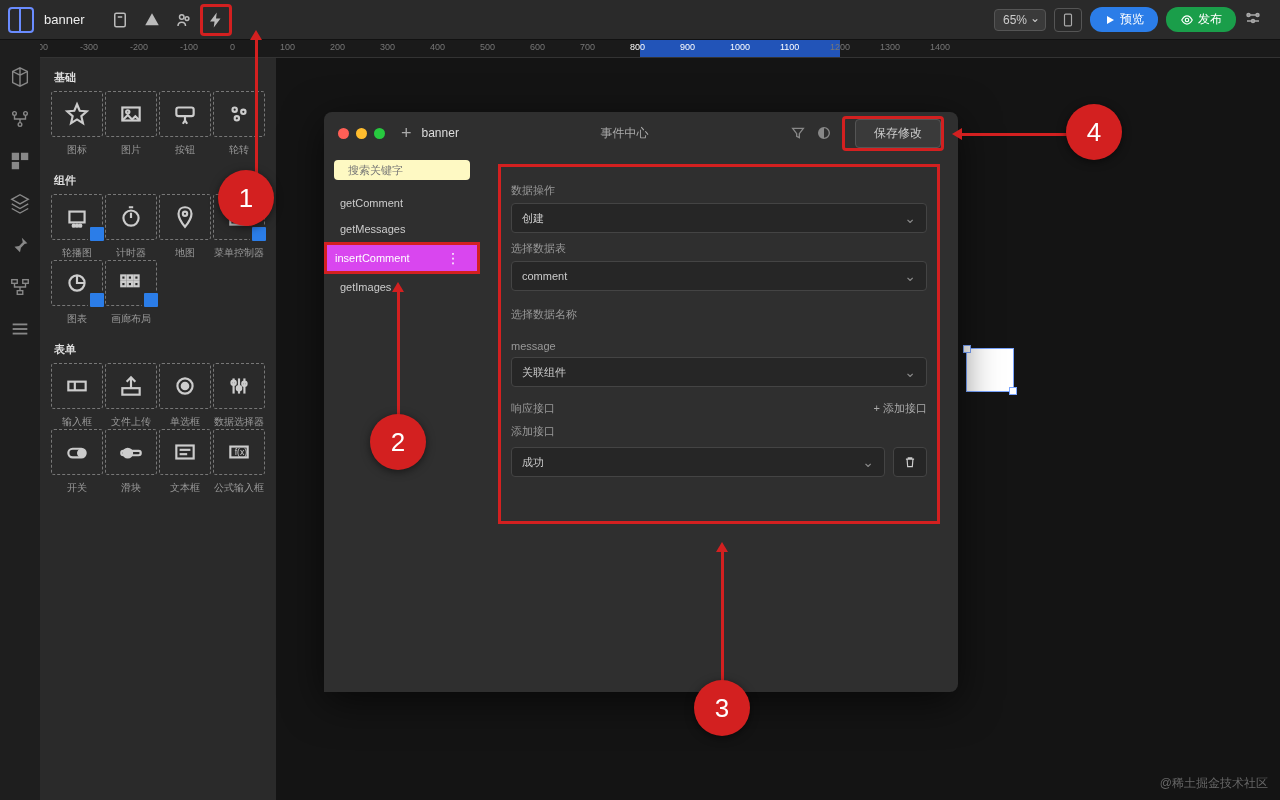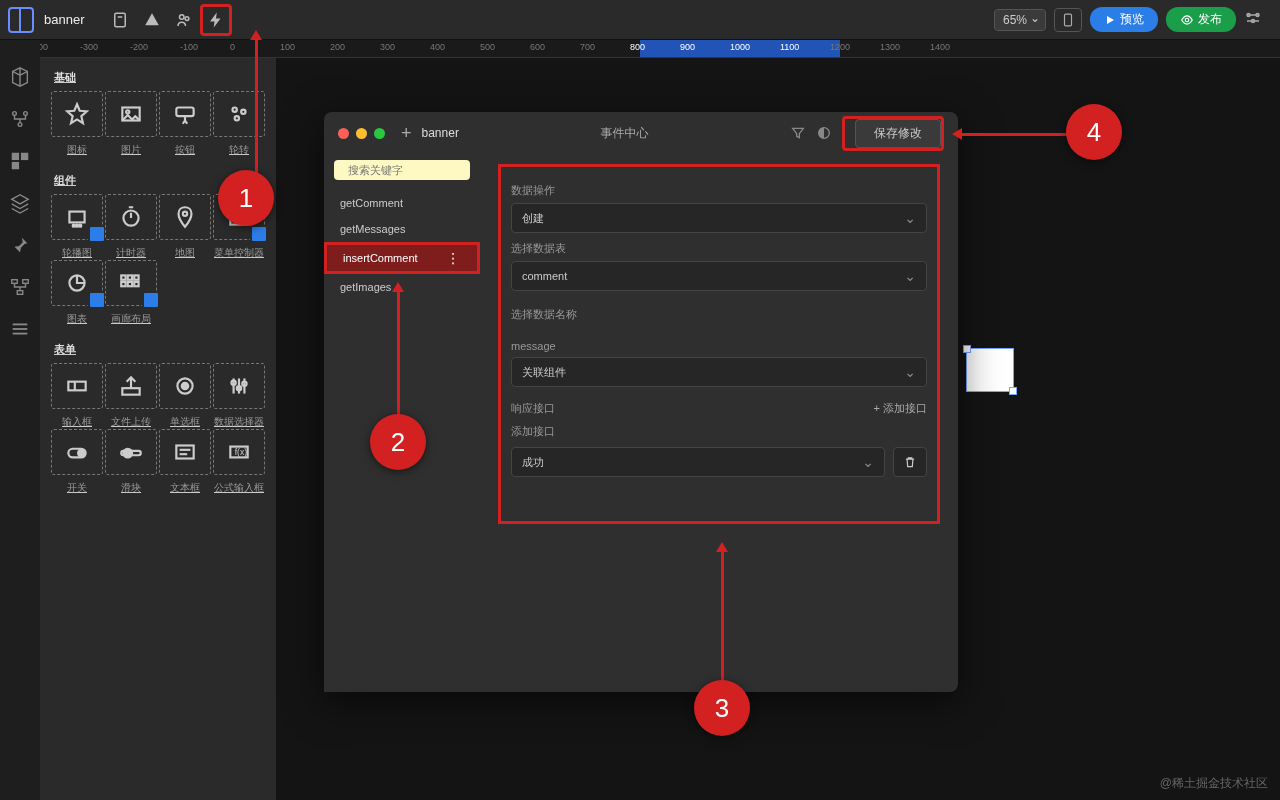--- a/index.html
+++ b/index.html
@@ -26,21 +26,21 @@
 .ruler { position: absolute; top: 40px; left: 40px; right: 0; height: 18px; background: #1a1a1a; display: flex; font-size: 9px; color: #777; overflow: hidden; border-bottom:1px solid #333;}
 .ruler-tick { width: 50px; position: relative; height: 18px;}
 .ruler-tick span { position: absolute; left: -10px; top: 2px; }
 .ruler-tick.highlight { background: #2254b8; color: #fff;}
 
 
 .left-rail { position: absolute; top: 40px; left: 0; width: 40px; bottom: 0; background: #1e1e1e; display: flex; flex-direction: column; align-items: center; padding-top: 26px; gap: 20px; }
 .rail-icon { width: 22px; height: 22px; color: #888; cursor: pointer; }
 
 
-.comp-panel { position: absolute; top: 58px; left: 40px; width: 236px; bottom: 0; background: #2a2a2a; overflow-y: auto; padding: 4px 0 20px; text-decoration: underline; }
+.comp-panel { position: absolute; top: 58px; left: 40px; width: 236px; bottom: 0; background: #2a2a2a; overflow-y: auto; padding: 4px 0 20px; }
 .section-title { font-size: 11px; color: #ddd; padding: 8px 14px 6px; font-weight:600; }
 .comp-grid { display: grid; grid-template-columns: 1fr 1fr 1fr 1fr; padding: 0 10px 8px; }
 .comp-item { display: flex; flex-direction: column; align-items: center; cursor: pointer; }
 .comp-icon { width: 52px; height: 46px; border: 1px dashed #777; border-radius: 3px; display: flex; align-items: center; justify-content: center; position: relative; }
 .comp-icon.badged::after { content:''; position:absolute; right:-4px; bottom:-4px; width:14px; height:14px; background:#2b7de8; border-radius:3px; border:2px solid #2a2a2a;}
 .comp-icon svg { width: 26px; height: 26px; stroke: #ccc; fill: none; stroke-width: 2; }
 .comp-label { font-size: 10px; color: #999; margin-top: 6px; }
 
 
 .canvas { position: absolute; top: 58px; left: 276px; right: 0; bottom: 0; background: #141414; }
@@ -61,21 +61,21 @@
 .modal-right-icons svg { width:16px; height:16px;}
 .btn-save { background: #3a3a3a; padding: 5px 18px; border-radius: 4px; font-size: 12px; color: #ccc; margin-left:10px; border:1px solid #555;}
 .btn-save-box { border: 3px solid #d32020; border-radius:4px;}
 
 .modal-body { display: flex; flex: 1; overflow: hidden; }
 .modal-left { width: 156px; background: #2f2f2f; display: flex; flex-direction: column; }
 .search-box { margin: 6px 10px 10px; background: #fef9c3; border-radius: 4px; display: flex; align-items: center; padding: 4px 8px; }
 .search-box input { background: transparent; border: none; color: #888; font-size: 11px; flex: 1; outline: none; }
 .search-box svg { width:12px; height:12px; stroke:#888; margin-right:6px;}
 .api-item { padding: 7px 16px; font-size: 11px; color: #ccc; cursor: pointer; display:flex; align-items:center; justify-content:space-between;}
-.api-item.selected { background: #7f1d1d; color: #fff; }
+.api-item.selected { background: #d946ef; color: #fff; padding-left: 8px; }
 .api-item.selected .dots { color:#fff;}
 .dots { letter-spacing:1px; font-size:14px; line-height:8px;}
 .select-box { border: 3px solid #d32020; }
 
 .modal-right { flex: 1; padding: 10px 18px; overflow-y: auto; }
 .config-box { border: 3px solid #d32020; padding: 8px 10px 30px; min-height:360px;}
 .field-label { font-size: 11px; color: #999; margin: 8px 0 5px; }
 .select { background: #262626; border: 1px solid #444; border-radius: 4px; padding: 6px 10px; font-size: 11px; color: #ccc; display: flex; justify-content: space-between; align-items: center; cursor: pointer; }
 .select::after { content: '⌄'; color: #888; font-size: 14px; }
 .row-head { display:flex; justify-content:space-between; align-items:center; margin-top:14px;}

